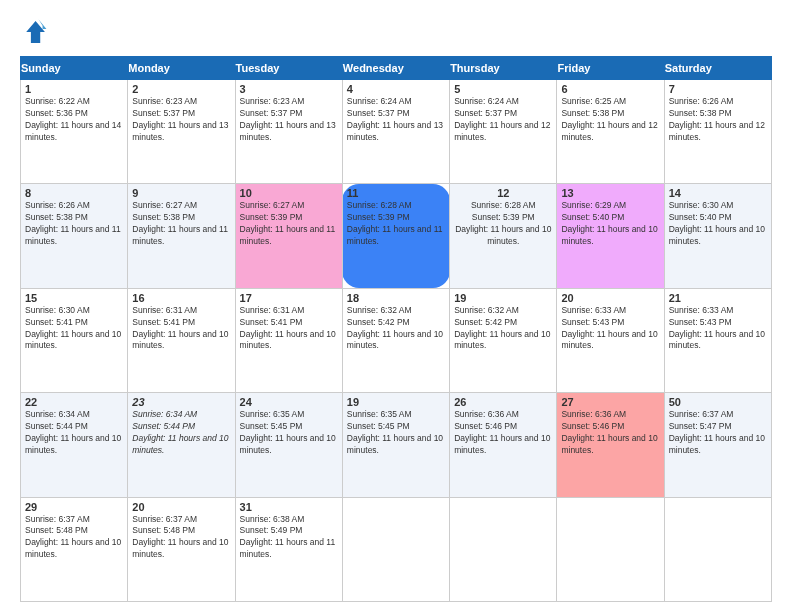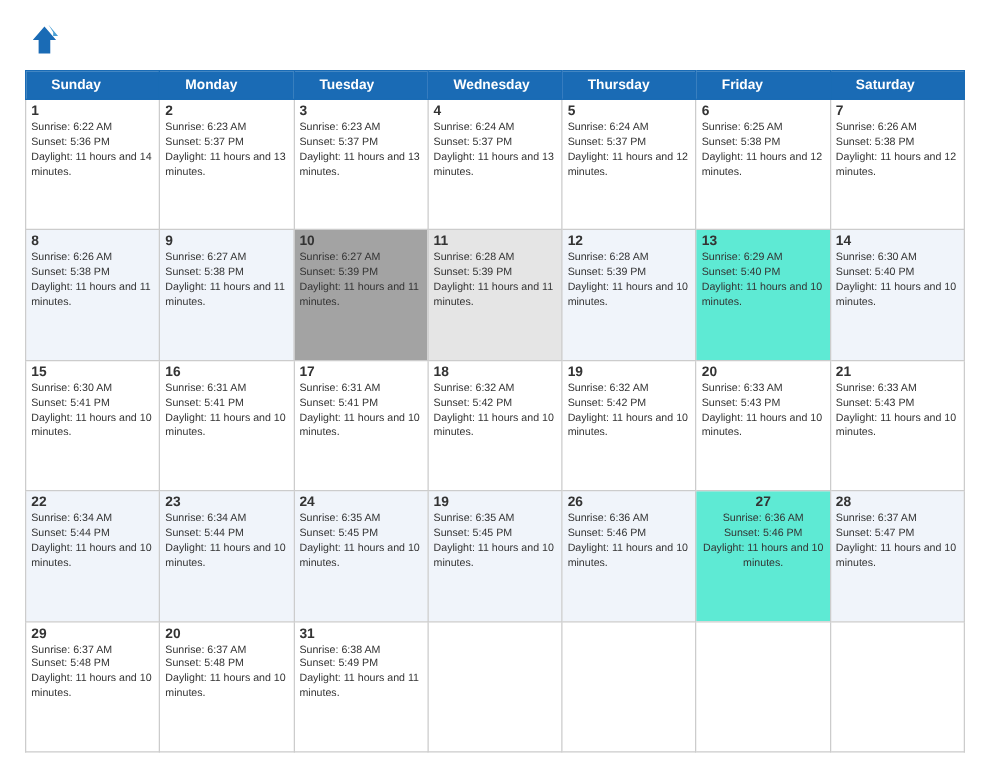--- a/index.html
+++ b/index.html
@@ -56,21 +56,21 @@
     }
     .calendar {
       flex: 1;
       border-collapse: collapse;
       width: 100%;
       font-size: 9.5px;
     }
     .calendar th {
       background: #1a6bb5;
       color: #fff;
-      padding: 5px 20px;
+      padding: 5px 0;
       text-align: left;
       font-size: 11px;
       font-weight: bold;
       border: 1px solid #1a6bb5;
     }
     .calendar td {
       border: 1px solid #ccc;
       vertical-align: top;
       padding: 3px 4px;
       width: calc(100% / 7);
@@ -165,33 +165,33 @@
         </tr>
         <tr>
           <td style="background: rgb(240, 244, 250);">
             <span class="day-num">8</span>
             <div class="day-info">Sunrise: 6:26 AM<br>Sunset: 5:38 PM<br>Daylight: 11 hours and 11 minutes.</div>
           </td>
           <td style="background: rgb(240, 244, 250);">
             <span class="day-num">9</span>
             <div class="day-info">Sunrise: 6:27 AM<br>Sunset: 5:38 PM<br>Daylight: 11 hours and 11 minutes.</div>
           </td>
-          <td style="background: #a3a3a3;">
+          <td style="background: #f9a8d4;">
             <span class="day-num">10</span>
             <div class="day-info">Sunrise: 6:27 AM<br>Sunset: 5:39 PM<br>Daylight: 11 hours and 11 minutes.</div>
           </td>
-          <td style="background: #e5e5e5;">
+          <td style="background: #3b82f6; border-radius: 17px;">
             <span class="day-num">11</span>
             <div class="day-info">Sunrise: 6:28 AM<br>Sunset: 5:39 PM<br>Daylight: 11 hours and 11 minutes.</div>
           </td>
-          <td style="background: rgb(240, 244, 250);">
+          <td style="background: rgb(240, 244, 250); text-align: center;">
             <span class="day-num">12</span>
             <div class="day-info">Sunrise: 6:28 AM<br>Sunset: 5:39 PM<br>Daylight: 11 hours and 10 minutes.</div>
           </td>
-          <td style="background: #5eead4;">
+          <td style="background: #f0abfc;">
             <span class="day-num">13</span>
             <div class="day-info">Sunrise: 6:29 AM<br>Sunset: 5:40 PM<br>Daylight: 11 hours and 10 minutes.</div>
           </td>
           <td style="background: rgb(240, 244, 250);">
             <span class="day-num">14</span>
             <div class="day-info">Sunrise: 6:30 AM<br>Sunset: 5:40 PM<br>Daylight: 11 hours and 10 minutes.</div>
           </td>
         </tr>
         <tr>
           <td>
@@ -221,42 +221,42 @@
           <td>
             <span class="day-num">21</span>
             <div class="day-info">Sunrise: 6:33 AM<br>Sunset: 5:43 PM<br>Daylight: 11 hours and 10 minutes.</div>
           </td>
         </tr>
         <tr>
           <td style="background: rgb(240, 244, 250);">
             <span class="day-num">22</span>
             <div class="day-info">Sunrise: 6:34 AM<br>Sunset: 5:44 PM<br>Daylight: 11 hours and 10 minutes.</div>
           </td>
-          <td style="background: rgb(240, 244, 250);">
+          <td style="background: rgb(240, 244, 250); font-style: italic;">
             <span class="day-num">23</span>
             <div class="day-info">Sunrise: 6:34 AM<br>Sunset: 5:44 PM<br>Daylight: 11 hours and 10 minutes.</div>
           </td>
           <td style="background: rgb(240, 244, 250);">
             <span class="day-num">24</span>
             <div class="day-info">Sunrise: 6:35 AM<br>Sunset: 5:45 PM<br>Daylight: 11 hours and 10 minutes.</div>
           </td>
           <td style="background: rgb(240, 244, 250);">
             <span class="day-num">19</span>
             <div class="day-info">Sunrise: 6:35 AM<br>Sunset: 5:45 PM<br>Daylight: 11 hours and 10 minutes.</div>
           </td>
           <td style="background: rgb(240, 244, 250);">
             <span class="day-num">26</span>
             <div class="day-info">Sunrise: 6:36 AM<br>Sunset: 5:46 PM<br>Daylight: 11 hours and 10 minutes.</div>
           </td>
-          <td style="background: #5eead4; text-align: center;">
+          <td style="background: #fca5a5;">
             <span class="day-num">27</span>
             <div class="day-info">Sunrise: 6:36 AM<br>Sunset: 5:46 PM<br>Daylight: 11 hours and 10 minutes.</div>
           </td>
           <td style="background: rgb(240, 244, 250);">
-            <span class="day-num">28</span>
+            <span class="day-num">50</span>
             <div class="day-info">Sunrise: 6:37 AM<br>Sunset: 5:47 PM<br>Daylight: 11 hours and 10 minutes.</div>
           </td>
         </tr>
         <tr>
           <td>
             <span class="day-num">29</span>
             <div class="day-info">Sunrise: 6:37 AM<br>Sunset: 5:48 PM<br>Daylight: 11 hours and 10 minutes.</div>
           </td>
           <td>
             <span class="day-num">20</span>

